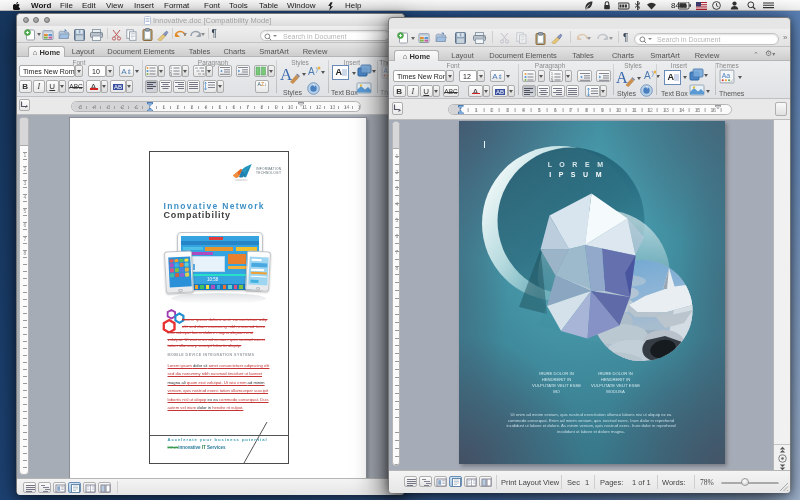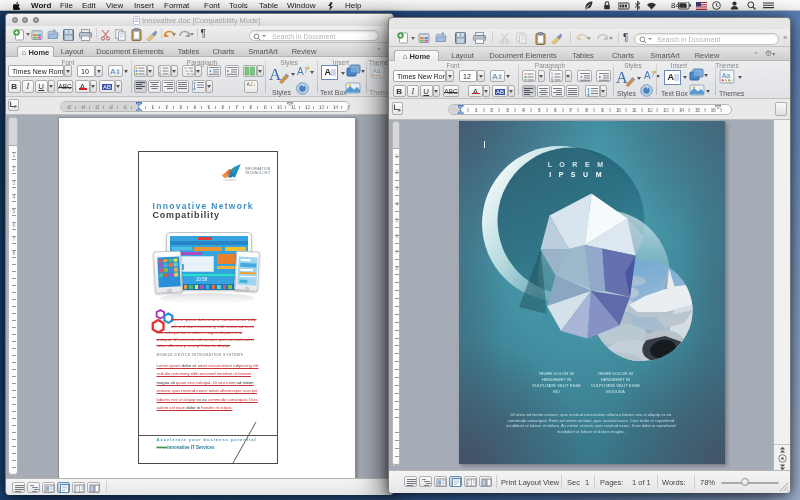--- a/index.html
+++ b/index.html
@@ -99,21 +99,21 @@
       <path d="M.7 8.6c0-2.1 1.7-3.6 3.8-3.6s3.8 1.5 3.8 3.6z" fill="#333"></path>
     </svg>
 <svg class="mi" style="left:747px;top:1px" width="9" height="9" viewBox="0 0 9 9">
       <circle cx="3.8" cy="3.8" r="2.9" fill="none" stroke="#333" stroke-width="1"></circle>
       <path d="M6 6l2.4 2.4" stroke="#333" stroke-width="1.2"></path>
     </svg>
 <svg class="mi" style="left:763px;top:1.5px" width="11" height="8" viewBox="0 0 11 8">
       <path d="M0 1h11M0 3.3h11M0 5.6h11" stroke="#333" stroke-width="1.1"></path>
     </svg>
 </div>
-<div class="win" id="winback" style="left:5px;top:13px;width:389px;height:481px;">
+<div class="win" id="winback" style="left:16px;top:13px;width:389px;height:481px;">
  <div class="titlebar">
   <span class="dot" style="left:5.5px;top:3px;"></span>
       <span class="dot" style="left:16px;top:3px;"></span>
       <span class="dot" style="left:26.5px;top:3px;"></span>
   <svg class="abs" style="left:127px;top:2px" width="7" height="9" viewBox="0 0 7 9">
         <rect x=".5" y=".5" width="6" height="8" rx="1" fill="#fff" stroke="#b8c4d8"></rect>
         <rect x="1.5" y="2" width="4" height=".8" fill="#aab8d0"></rect>
         <rect x="1.5" y="3.6" width="4" height=".8" fill="#aab8d0"></rect>
         <rect x="1.5" y="5.2" width="4" height=".8" fill="#aab8d0"></rect>
       </svg>
@@ -853,20 +853,20 @@
   <span class="abs" style="left:112px;top:7px;">Print Layout View</span>
   <div class="tbsep" style="left:172px;top:4px;bottom:4px;"></div>
   <span class="abs" style="left:178px;top:7px;">Sec</span>
   <span class="abs" style="left:196px;top:7px;">1</span>
   <div class="tbsep" style="left:205px;top:4px;bottom:4px;"></div>
   <span class="abs" style="left:211px;top:7px;">Pages:</span>
   <span class="abs" style="left:243px;top:7px;">1 of 1</span>
   <div class="tbsep" style="left:268px;top:4px;bottom:4px;"></div>
   <span class="abs" style="left:273px;top:7px;">Words:</span>
   <div class="tbsep" style="left:305px;top:4px;bottom:4px;"></div>
-  <span class="abs" style="left:311px;top:7px;">78%</span>
+  <span class="abs" style="left:311px;top:7px;font-family:Liberation Serif, serif;">78%</span>
   <div class="abs" style="left:332px;top:10.5px;width:58px;height:2.5px;background:#c2c2c2;border-radius:2px;border:.5px solid #aaa;"></div>
   <div class="abs" style="left:352px;top:6.5px;width:8px;height:8px;background:radial-gradient(circle at 40% 35%,#fdfdfd,#d0d0d0);border:1px solid #999;border-radius:50%;"></div>
   <svg class="abs" style="right:1px;bottom:1px" width="10" height="10" viewBox="0 0 10 10">
         <path d="M9 1 1 9M9 4.5 4.5 9M9 8 8 9" stroke="#aaa" stroke-width="1"></path>
       </svg>
  </div>
 </div>
 
 </body></html>

